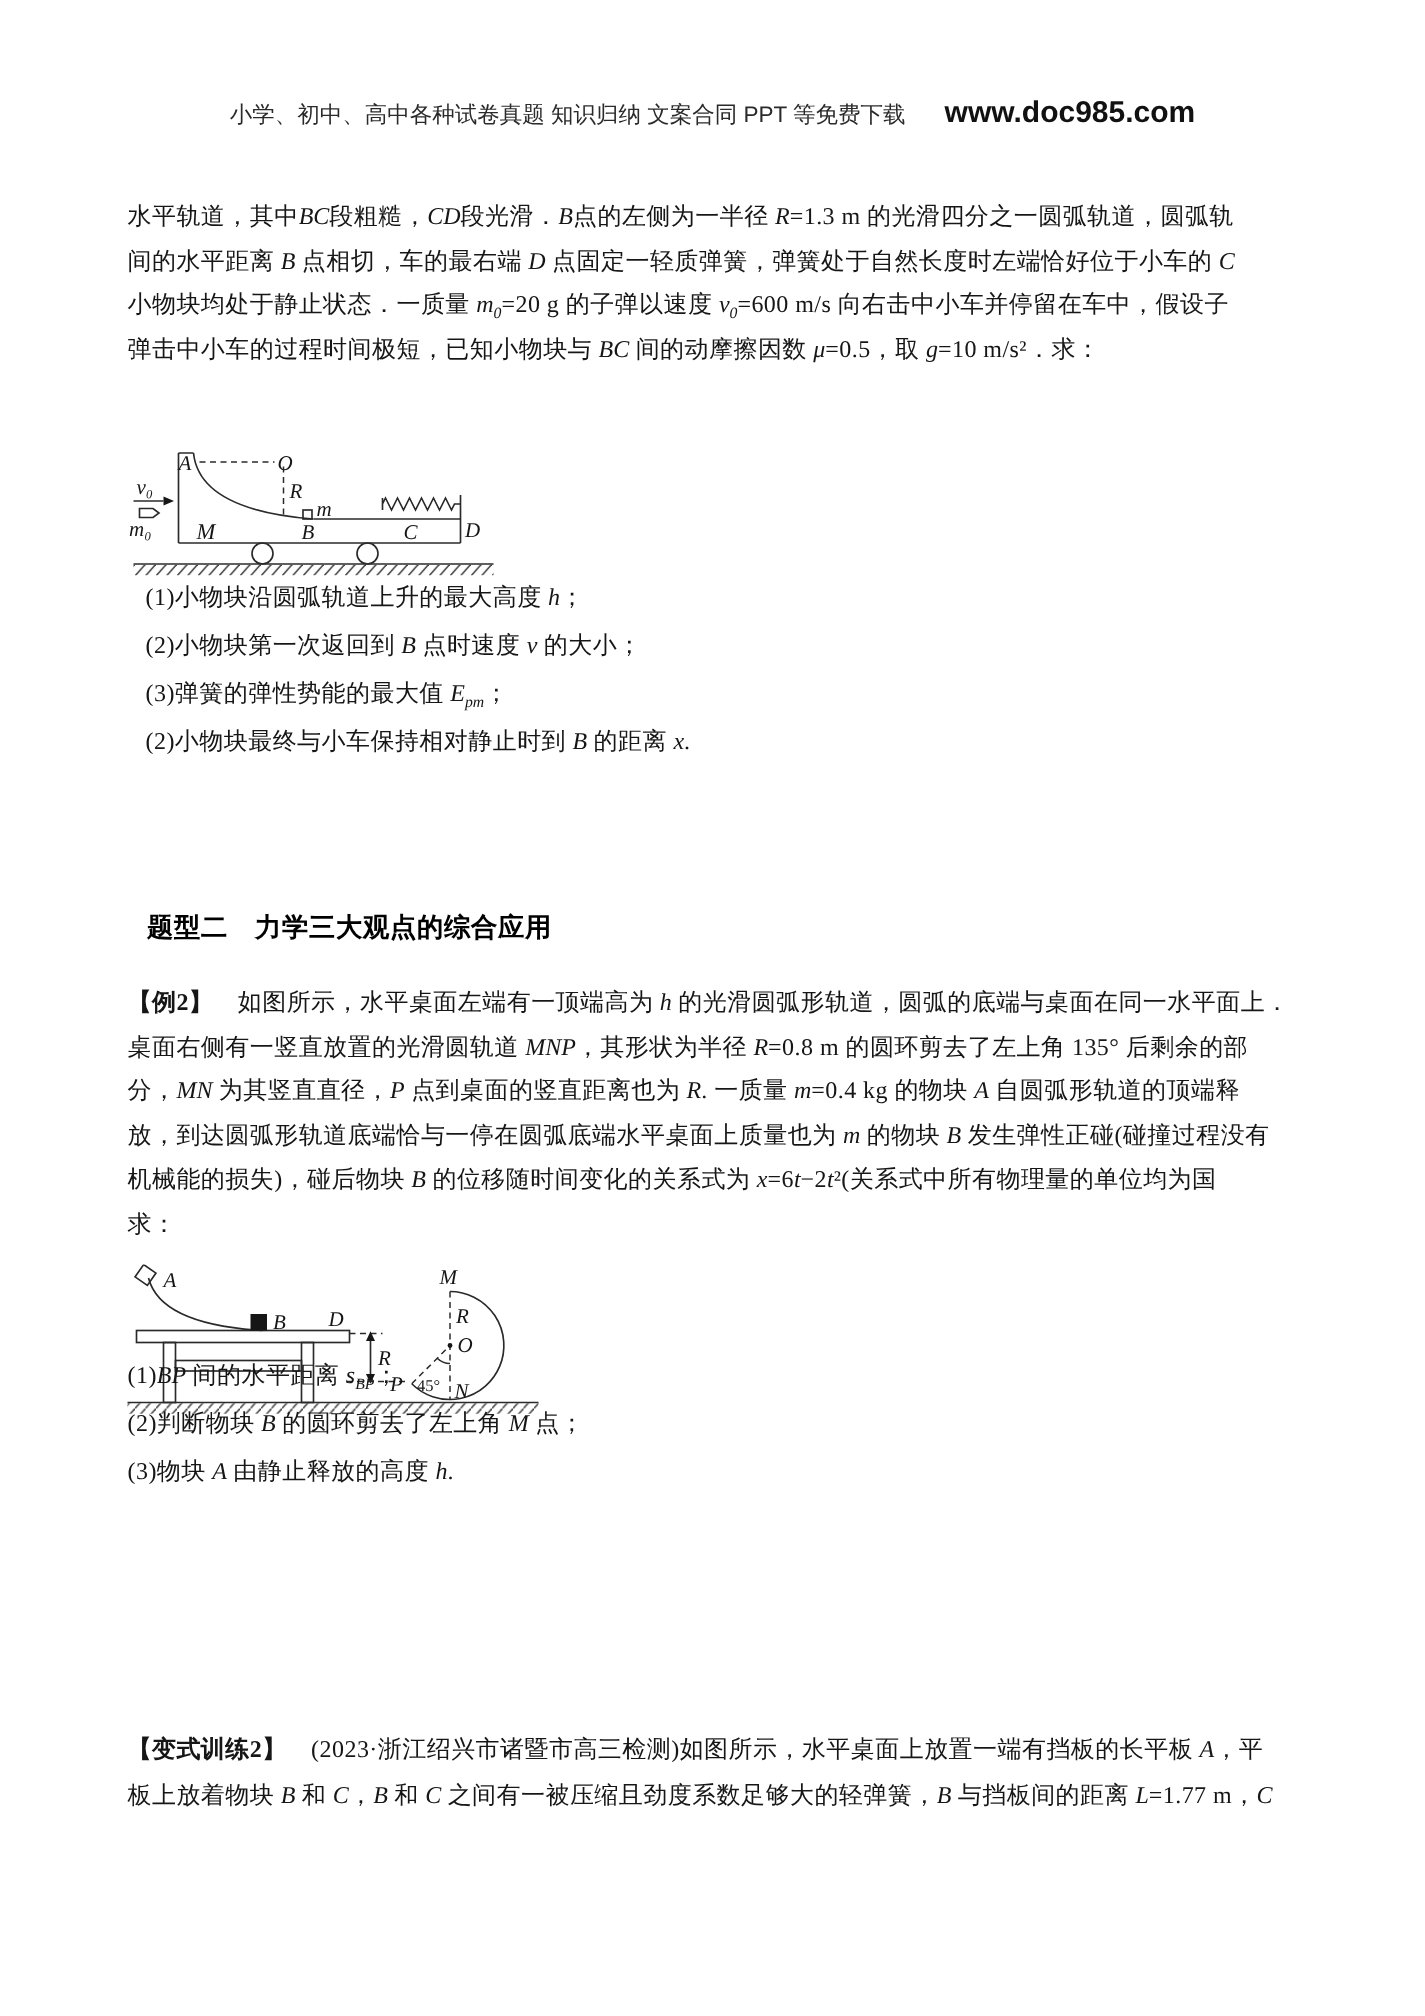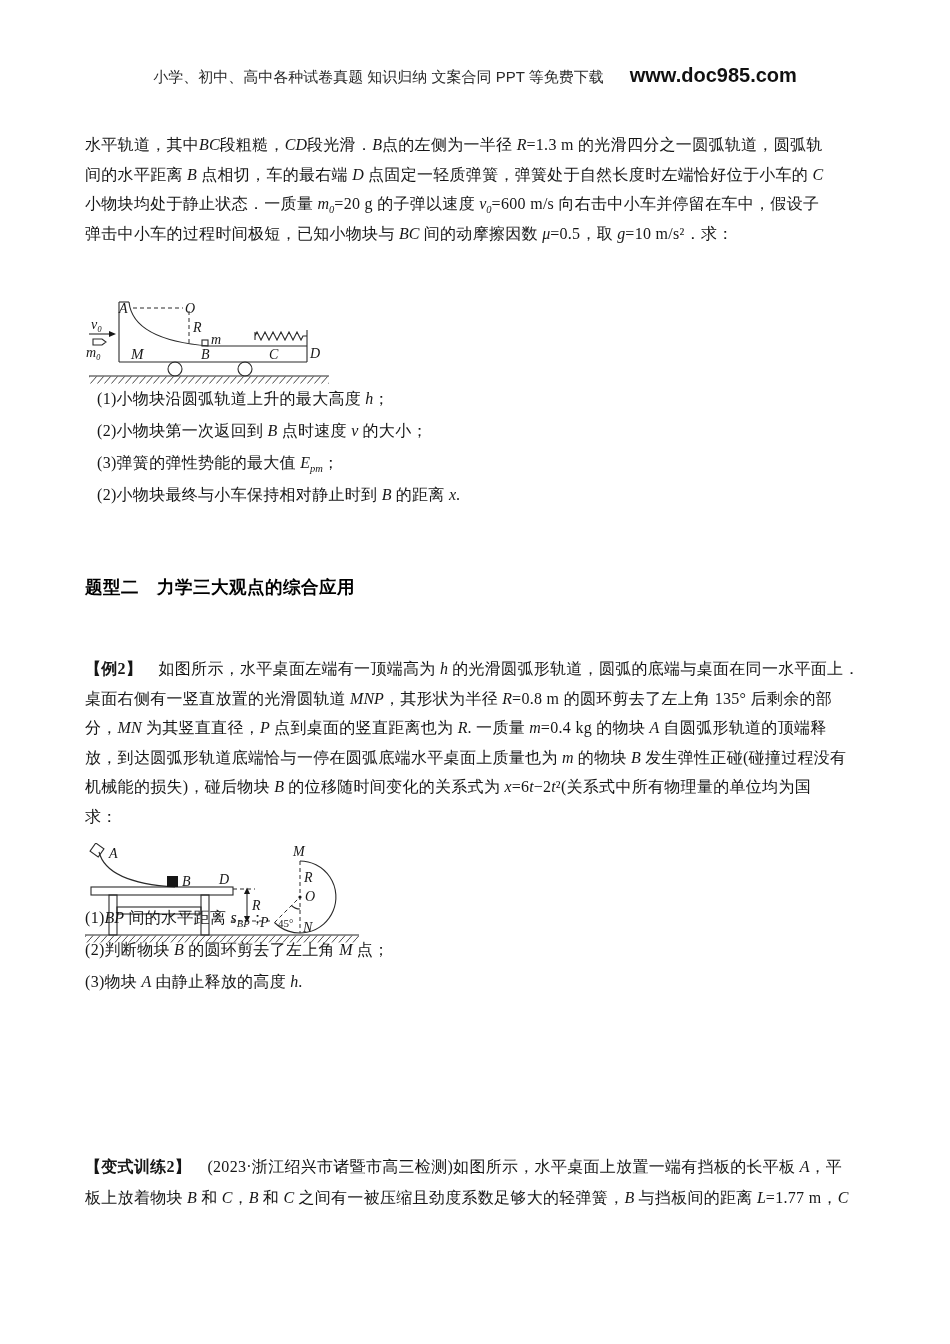--- a/index.html
+++ b/index.html
@@ -119,21 +119,21 @@
     <text x="227" y="62">D</text>
   </svg>
 
   <div class="block para q" style="top:383px;margin-left:12px;">
       <div class="tline"><span>(1)小物块沿圆弧轨道上升的最大高度 </span><span class="var">h</span><span>；</span></div>
       <div class="tline"><span>(2)小物块第一次返回到 </span><span class="var">B</span><span> 点时速度 </span><span class="var">v</span><span> 的大小；</span></div>
       <div class="tline"><span>(3)弹簧的弹性势能的最大值 </span><span class="var">E</span><sub class="var">pm</sub><span>；</span></div>
       <div class="tline"><span>(2)小物块最终与小车保持相对静止时到 </span><span class="var">B</span><span> 的距离 </span><span class="var">x</span><span>.</span></div>
     </div>
 
-  <div class="block title" style="top:575px;">题型二　力学三大观点的综合应用</div>
+  <div class="block title" style="top:606px;margin-left:13px;">题型二　力学三大观点的综合应用</div>
 
   <div class="block para" style="top:654px;">
       <div class="tline"><span class="bold">【例2】</span><span>　如图所示，水平桌面左端有一顶端高为 </span><span class="var">h</span><span> 的光滑圆弧形轨道，圆弧的底端与桌面在同一水平面上．</span></div>
       <div class="tline"><span>桌面右侧有一竖直放置的光滑圆轨道 </span><span class="var">MNP</span><span>，其形状为半径 </span><span class="var">R</span><span>=0.8 m 的圆环剪去了左上角 135° 后剩余的部</span></div>
       <div class="tline"><span>分，</span><span class="var">MN</span><span> 为其竖直直径，</span><span class="var">P</span><span> 点到桌面的竖直距离也为 </span><span class="var">R</span><span>. 一质量 </span><span class="var">m</span><span>=0.4 kg 的物块 </span><span class="var">A</span><span> 自圆弧形轨道的顶端释</span></div>
       <div class="tline"><span>放，到达圆弧形轨道底端恰与一停在圆弧底端水平桌面上质量也为 </span><span class="var">m</span><span> 的物块 </span><span class="var">B</span><span> 发生弹性正碰(碰撞过程没有</span></div>
       <div class="tline"><span>机械能的损失)，碰后物块 </span><span class="var">B</span><span> 的位移随时间变化的关系式为 </span><span class="var">x</span><span>=6</span><span class="var">t</span><span>−2</span><span class="var">t</span><span>²(关系式中所有物理量的单位均为国</span></div>
       <div class="tline"><span>求：</span></div>
     </div>
 

